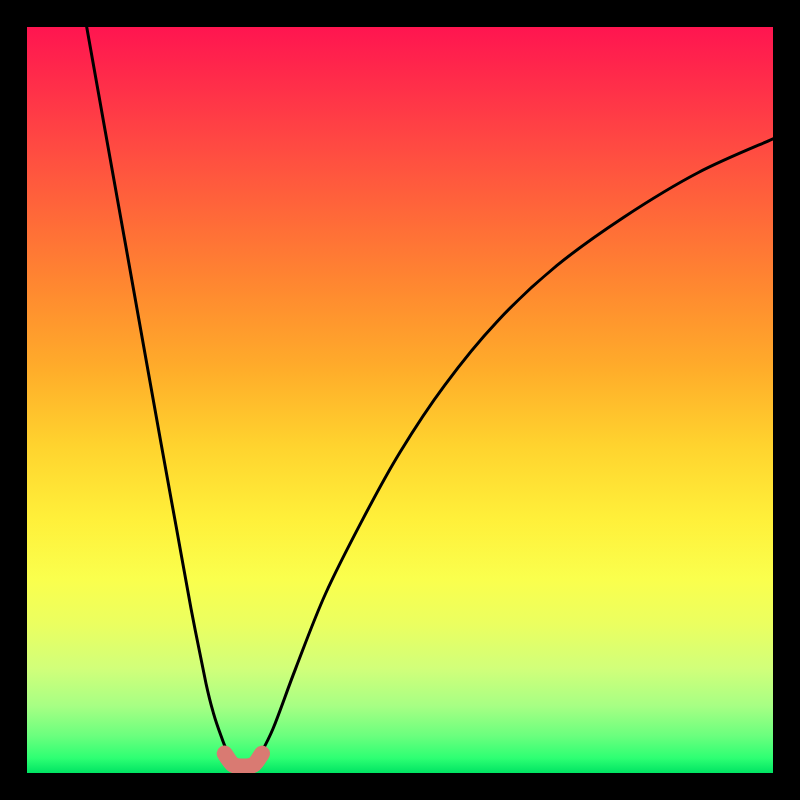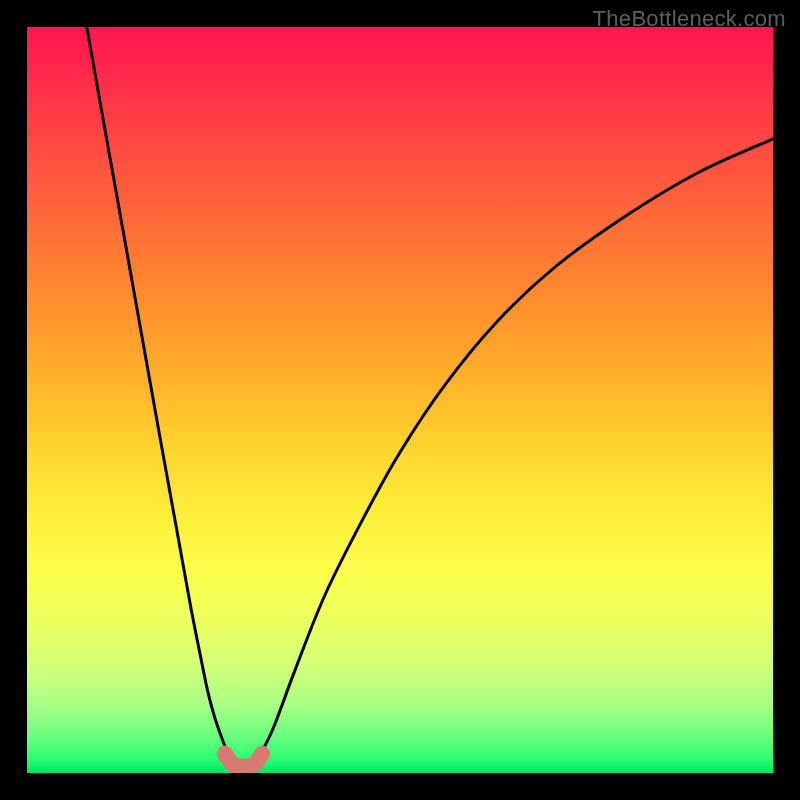--- a/index.html
+++ b/index.html
@@ -64,14 +64,13 @@
 <body>
 
 <div class="frame">
   <div class="plot">
     <svg class="curve" viewBox="0 0 746 746">
       <path d="M59.7 0.0 C62.8 17.4,72.1 69.6,78.3 104.4 C84.5 139.3,90.8 174.1,97.0 208.9 C103.2 243.7,109.4 278.5,115.6 313.3 C121.8 348.1,128.7 386.7,134.3 417.8 C139.9 448.8,144.2 472.5,149.2 499.8 C154.2 527.2,159.1 555.8,164.1 581.9 C169.1 608.0,175.3 639.1,179.0 656.5 C182.8 673.9,184.0 677.6,186.5 686.3 C189.0 695.0,191.5 701.9,194.0 708.7 C196.4 715.5,199.3 723.0,201.4 727.4 C203.5 731.7,205.8 733.6,206.6 734.8" id="path-left" fill="none" stroke="#000" stroke-width="3" stroke-linecap="round"></path>
       <path d="M231.3 731.1 C233.7 726.1,240.0 716.2,246.2 701.2 C252.4 686.3,259.9 663.9,268.6 641.6 C277.3 619.2,287.2 591.8,298.4 567.0 C309.6 542.1,323.3 516.0,335.7 492.4 C348.1 468.7,359.3 447.6,373.0 425.2 C386.7 402.8,401.6 379.8,417.8 358.1 C433.9 336.3,451.3 314.6,470.0 294.7 C488.6 274.8,508.5 256.1,529.7 238.7 C550.8 221.3,573.2 205.8,596.8 190.2 C620.4 174.7,646.5 158.5,671.4 145.5 C696.3 132.4,733.6 117.5,746.0 111.9" id="path-right" fill="none" stroke="#000" stroke-width="3" stroke-linecap="round"></path>
       <path d="M197.7 726.6 C198.9 728.3,202.7 734.9,205.2 737.0 C207.6 739.2,210.1 738.9,212.6 739.3 C215.1 739.7,217.6 739.7,220.1 739.3 C222.6 738.9,225.0 739.2,227.5 737.0 C230.0 734.9,233.7 728.3,235.0 726.6" id="path-valley" fill="none" stroke="#d97a72" stroke-width="16" stroke-linecap="round" stroke-linejoin="round"></path>
     </svg>
   </div>
-  <div class="watermark">TheBottleneck.com</div>
 </div>
 
 </body></html>

